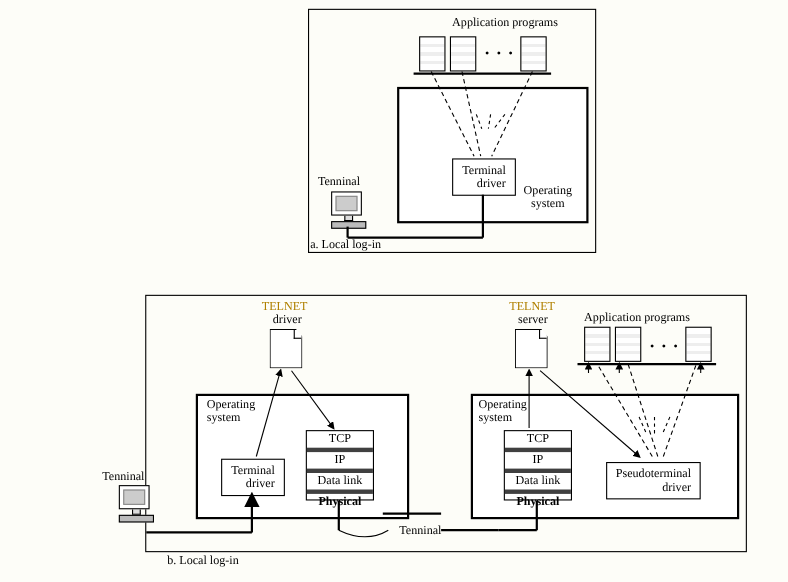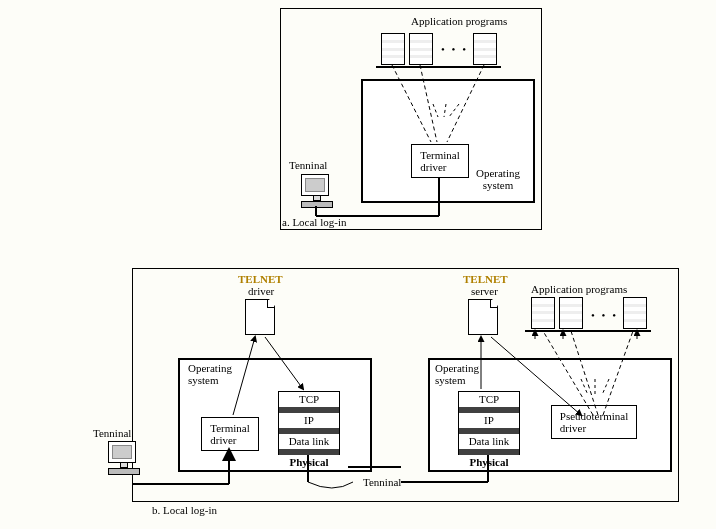--- a/index.html
+++ b/index.html
@@ -19,21 +19,21 @@
     background: transparent;
   }
   .label {
     position: absolute;
     white-space: nowrap;
   }
   .smallbox {
     position: absolute;
     border: 1px solid #000;
     background: #fff;
-    text-align: left;
+    text-align: right;
     line-height: 1.1;
     display: flex;
     align-items: center;
     justify-content: center;
     flex-direction: column;
   }
   .appdoc {
     position: absolute;
     width: 22px;
     height: 30px;
@@ -50,22 +50,22 @@
   }
   .docpage::after{
     content:"";position:absolute;top:0;right:0;width:6px;height:7px;border-left:1px solid #000;border-bottom:1px solid #000;background:#fff;
   }
   .terminal .monitor {
     width: 26px; height: 20px; border:1px solid #000; background:#fff; position:relative;
   }
   .terminal .monitor::after{content:"";position:absolute;inset:3px;background:#ccc;border:1px solid #888;}
   .terminal .stand{width:6px;height:4px;background:#ddd;margin:0 auto;border:1px solid #000;border-top:none;}
   .terminal .base{width:30px;height:5px;background:#bbb;border:1px solid #000;margin:0 auto;}
-  .telnet { color:#b08000; font-weight:bold; }
-  .stackcell{border-bottom:6px solid #404040;height:15px;display:flex;align-items:center;justify-content:center;}
+  .telnet { color:#b08000; font-weight:normal; }
+  .stackcell{border-bottom:4px solid #404040;height:15px;display:flex;align-items:center;justify-content:center;}
   .stackcell:last-child{border-bottom:none;font-weight:bold;}
   svg.lines{position:absolute;left:0;top:0;pointer-events:none;}
 </style>
 </head>
 <body>
 
 <div class="panel" style="left:280px; top:8px; width:260px; height:220px;">
 
   <span class="label" style="left:130px; top:6px;">Application programs</span>
 
@@ -149,21 +149,21 @@
   <span class="label" style="left:302px; top:93px; white-space:pre;">Operating
 system</span>
 
   <div class="smallbox" style="left:325px; top:122px; width:60px; height:62px; display:block; padding:0;">
     <div class="stackcell">TCP</div>
     <div class="stackcell">IP</div>
     <div class="stackcell">Data link</div>
     <div class="stackcell">Physical</div>
   </div>
 
-  <div class="smallbox" style="left:418px; top:136px; width:84px; height:32px; white-space:pre;">Pseudoterminal
+  <div class="smallbox" style="left:418px; top:151px; width:84px; height:32px; white-space:pre;">Pseudoterminal
 driver</div>
 
   <span class="label" style="left:230px; top:207px;">Tenninal</span>
 
   <svg class="lines" width="545" height="232">
     <defs>
       <marker id="ah" markerWidth="7" markerHeight="7" refX="5" refY="3.5" orient="auto">
         <polygon points="0 0, 7 3.5, 0 7" fill="#000"></polygon>
       </marker>
     </defs>

